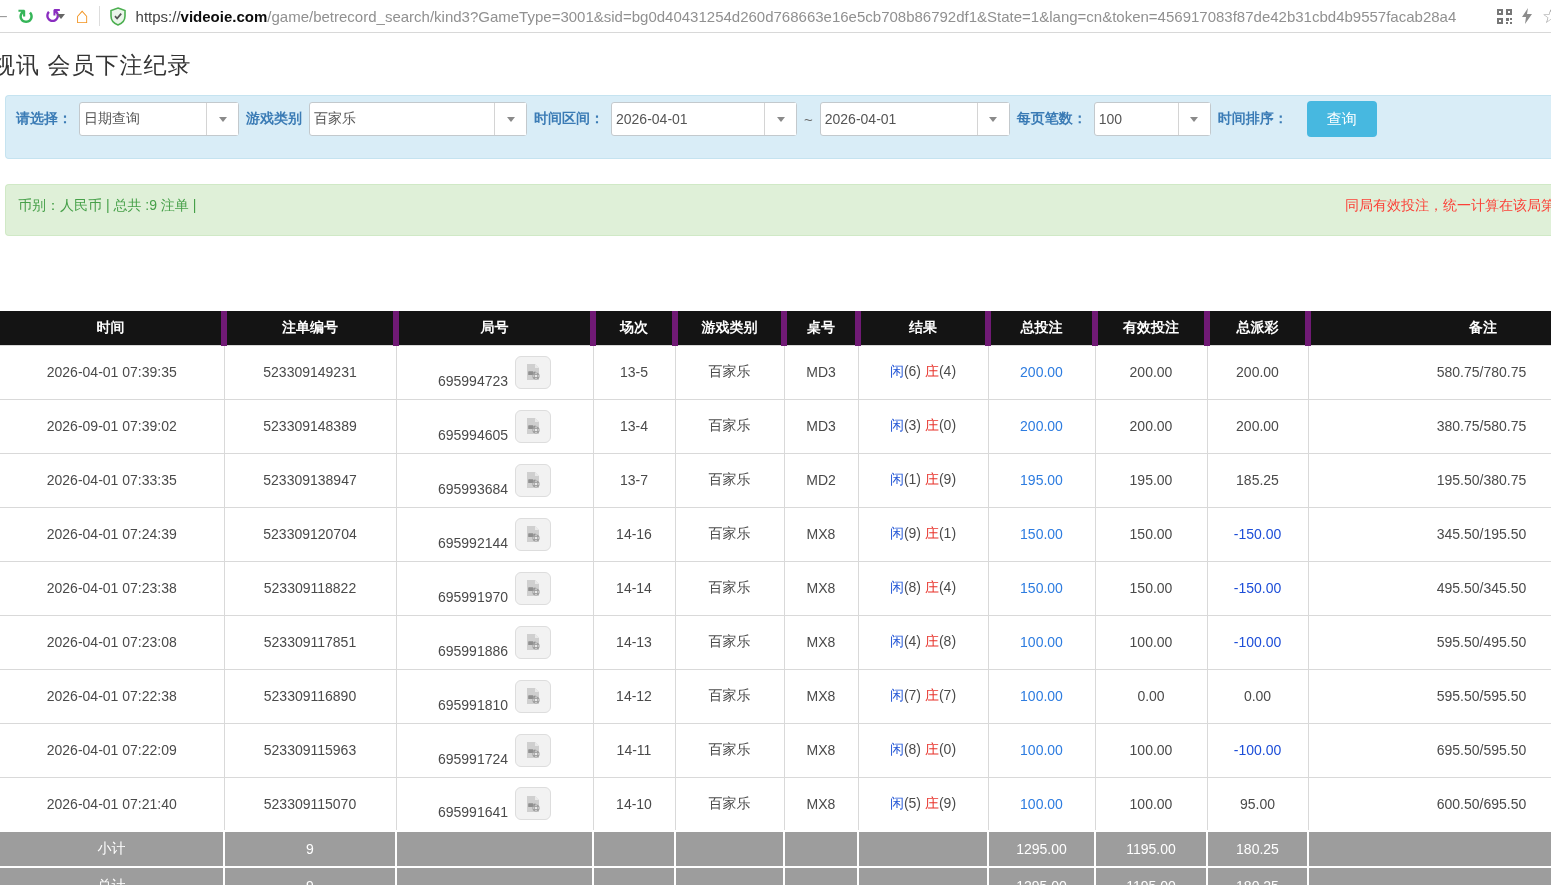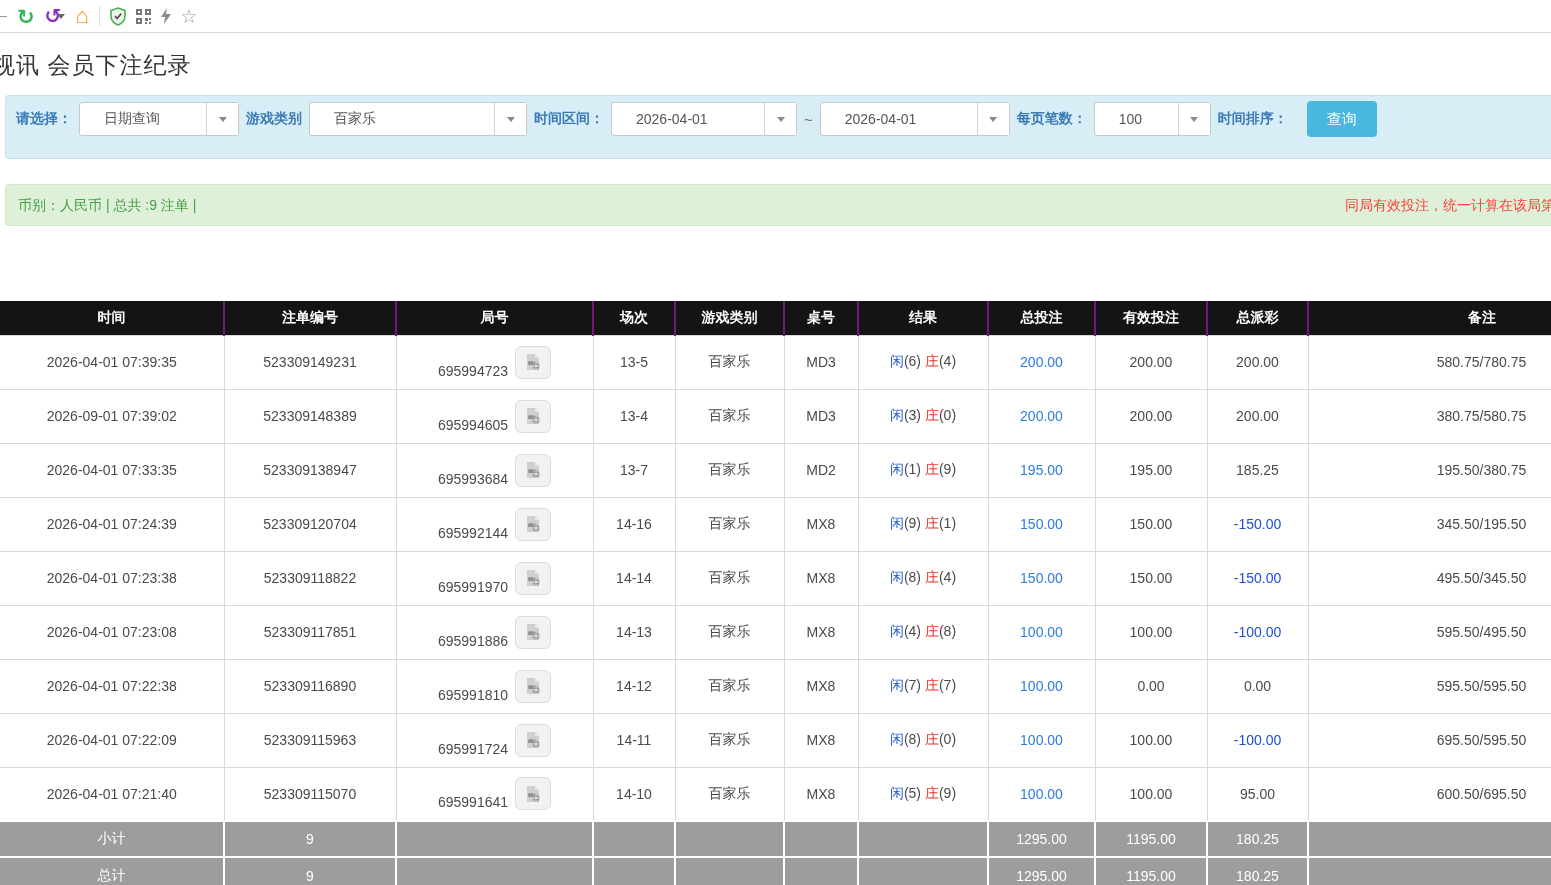--- a/index.html
+++ b/index.html
@@ -30,44 +30,44 @@
     margin: 17px 0 14px -8px; letter-spacing: 1px; }
 
   
   .filter-clip { margin: 12px 0 0 5px; background: #d9edf7; border: 1px solid #c5e3f0;
     border-right: none; border-radius: 4px 0 0 4px; height: 64px; overflow: hidden; }
   .filter-row { display: flex; align-items: center; min-width: 1620px; height: 46px;
     padding-left: 10px; gap: 7px; }
   .f-label { color: #3a7bb5; font-weight: bold; font-size: 14px; white-space: nowrap; }
   .combo { display: flex; align-items: stretch; background: #fff; border: 1px solid #c3c9cd;
     border-radius: 3px; height: 34px; flex: none; cursor: pointer; }
-  .combo-text { flex: 1; display: flex; align-items: center; padding-left: 24px;
+  .combo-text { flex: 1; display: flex; align-items: center; padding-left: 4px;
     font-size: 14px; color: #555; white-space: nowrap; overflow: hidden; text-align: right; }
   .combo-arrow { width: 32px; border-left: 1px solid #d4d4d4; display: flex;
     align-items: center; justify-content: center; background: #fff; }
   .caret { width: 0; height: 0; border-left: 4px solid transparent;
     border-right: 4px solid transparent; border-top: 5px solid #8a8a8a; }
   .tilde { color: #666; font-size: 15px; }
   .search-btn { background: #47b8e0; color: #fff; border: none; border-radius: 4px;
     height: 36px; min-width: 70px; font-size: 15px; margin-left: 12px; cursor: pointer; flex: none; }
 
   
   .summary-clip { margin: 25px 0 10px 5px; background: #dff0d8; border: 1px solid #d0e9c6;
-    border-right: none; border-radius: 4px 0 0 4px; height: 42px; position: relative;
+    border-right: none; border-radius: 4px 0 0 4px; height: 52px; position: relative;
     overflow: hidden; }
   .summary-left { position: absolute; left: 12px; top: 0; line-height: 40px;
     color: #46a049; font-size: 14px; white-space: nowrap; }
   .summary-right { position: absolute; right: -4px; top: 0; line-height: 40px;
     color: #fb4138; font-size: 14px; white-space: nowrap; }
 
   
   .table-wrap { margin-top: 75px; width: 1551px; overflow: hidden; }
   table { border-collapse: collapse; table-layout: fixed; width: 1655px; }
   thead th { background: #141414; color: #fff; font-size: 14px; font-weight: bold;
-    height: 34px; border-right: 2px solid #701a75; }
+    height: 34px; border-right: 6px solid #701a75; }
   thead th:last-child { border-right: none; }
   tbody td { height: 54px; text-align: center; font-size: 14px; color: #4a4a4a;
     border: 1px solid #d9d9d9; background: #fff; }
   tbody tr td:first-child { border-left: none; }
   .round-cell-inner { display: inline-flex; align-items: flex-end; gap: 7px; }
   .video-btn { width: 36px; height: 33px; background: #f2f2f2; border: 1px solid #ddd;
     border-radius: 6px; display: inline-flex; align-items: center; justify-content: center;
     cursor: pointer; }
   .blue { color: #2457d6; }
   .red { color: #e8342c; }
@@ -89,20 +89,23 @@
     <span class="undo-caret"></span>
   </span>
   <span class="chrome-ico home">⌂</span>
   <span class="vsep"></span>
   <span style="display:flex;">
     <svg width="16" height="19" viewBox="0 0 16 19">
       <path d="M8 1 L15 3.5 V9 C15 13.5 12 16.5 8 18 C4 16.5 1 13.5 1 9 V3.5 Z" fill="#eaf6ea" stroke="#4caf50" stroke-width="1.6"></path>
       <path d="M5 9.2 l2.1 2.3 L11.2 6.6" stroke="#555" stroke-width="1.8" fill="none"></path>
     </svg>
   </span>
+  <div class="url-box">
+    <span class="url-text"><span class="url-scheme">https://</span><span class="url-domain">videoie.com</span><span class="url-path">/game/betrecord_search/kind3?GameType=3001&amp;sid=bg0d40431254d260d768663e16e5cb708b86792df1&amp;State=1&amp;lang=cn&amp;token=456917083f87de42b31cbd4b9557facab28a4</span></span>
+  </div>
   <div class="bar-right">
     <span style="display:flex;">
       <svg width="15" height="15" viewBox="0 0 15 15">
         <g fill="#777">
           <rect x="0" y="0" width="6" height="6"></rect>
             <rect x="9" y="0" width="6" height="6"></rect>
           <rect x="0" y="9" width="6" height="6"></rect>
             <rect x="9" y="9" width="3" height="3"></rect>
           <rect x="13" y="13" width="2" height="2"></rect>
             <rect x="9" y="13" width="2" height="2"></rect>

